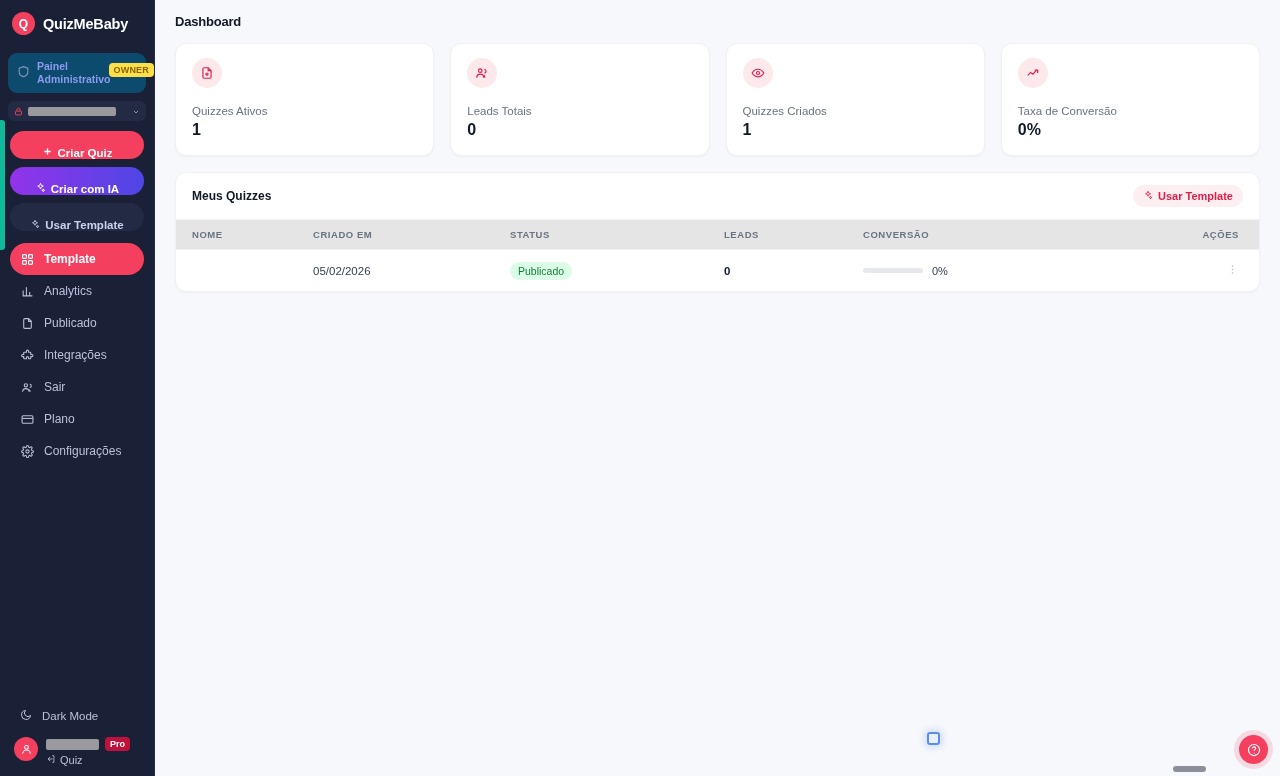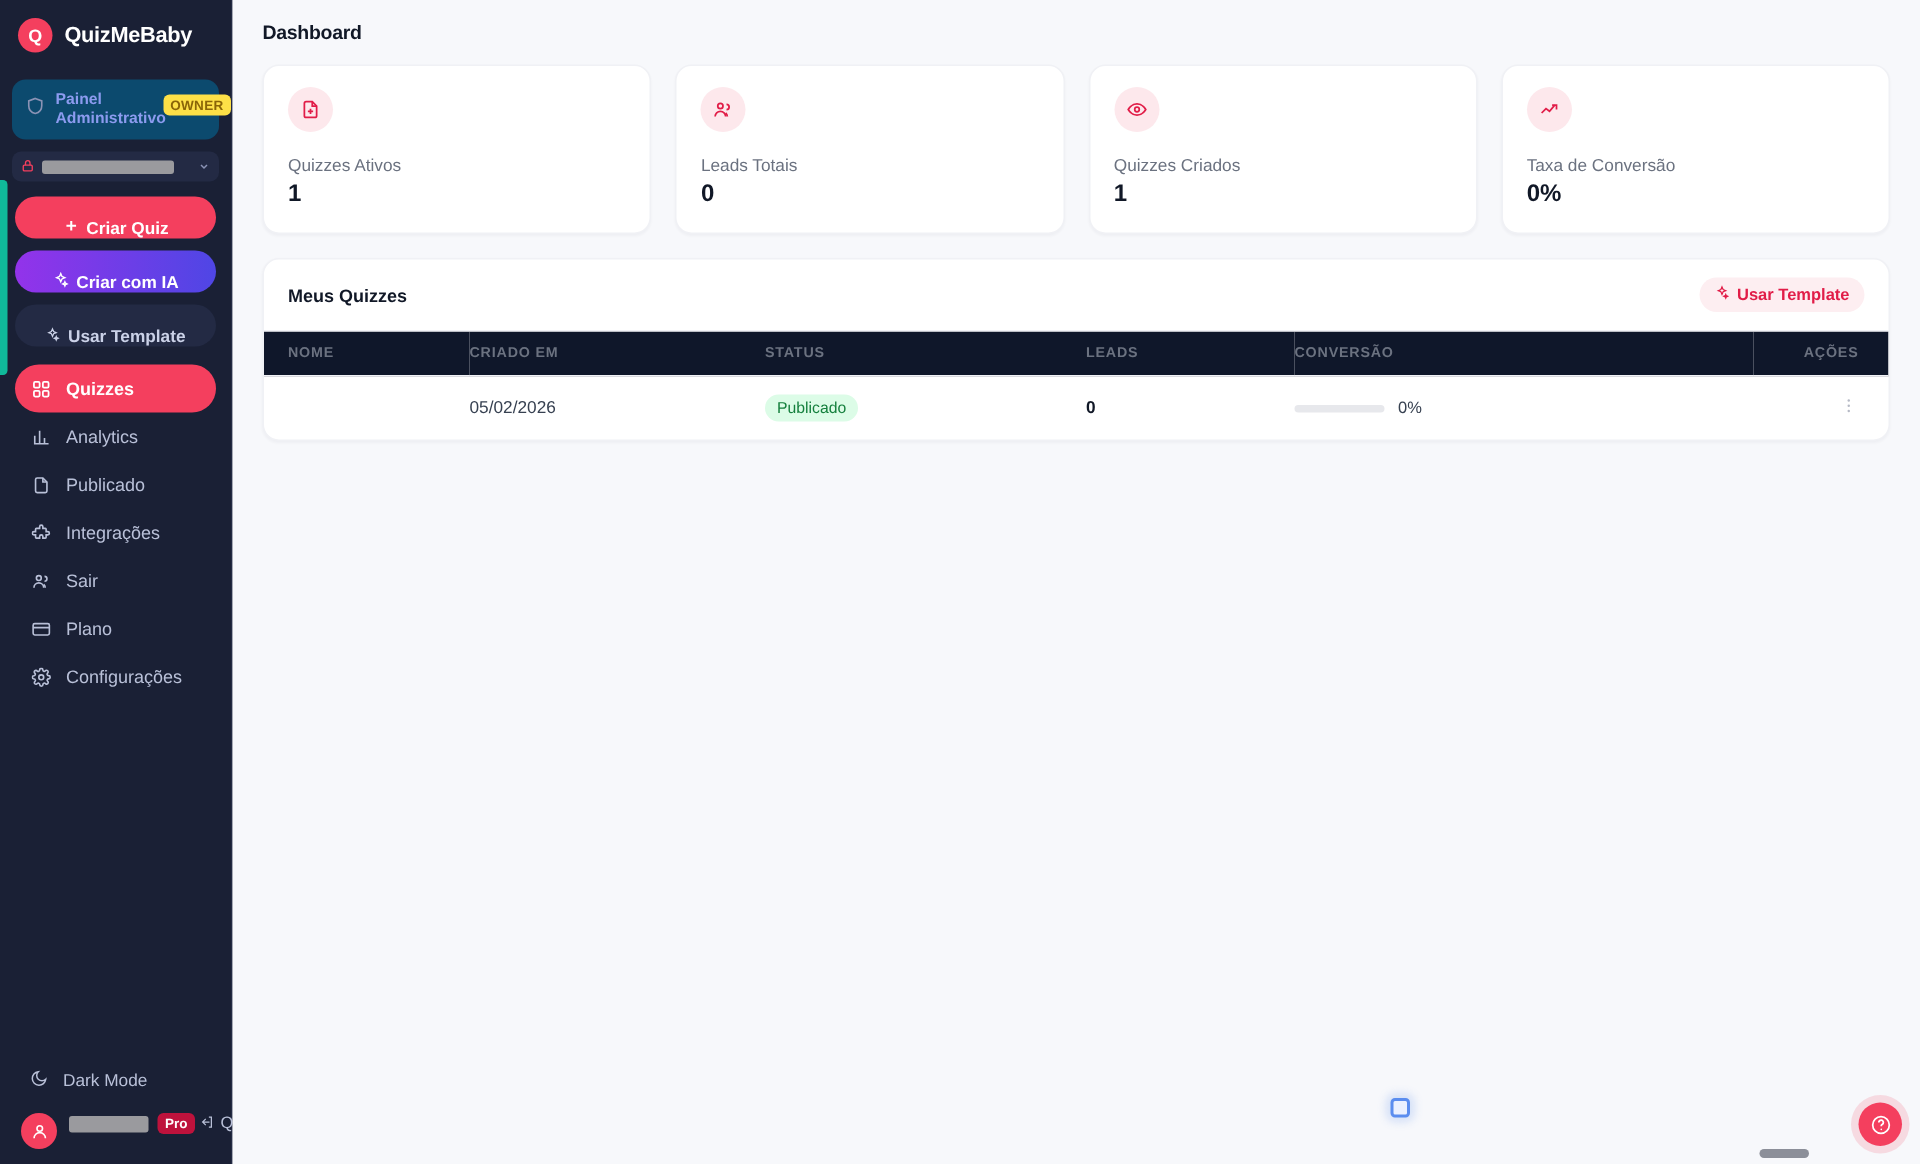--- a/index.html
+++ b/index.html
@@ -102,21 +102,21 @@
   .profile-row {
     display: flex; align-items: flex-start; gap: 8px;
     padding: 0 8px 4px 14px;
   }
   .avatar {
     width: 24px; height: 24px; border-radius: 50%;
     background: #f43f5e; color: #fff;
     display: flex; align-items: center; justify-content: center;
     flex: 0 0 24px;
   }
-  .profile-col { display: flex; flex-direction: row; gap: 3px; flex: 1 1 auto; min-width: 0; }
+  .profile-col { display: flex; flex-direction: column; gap: 3px; flex: 1 1 auto; min-width: 0; }
   .profile-top { display: flex; align-items: center; gap: 6px; }
   .name-redact { width: 53px; height: 11px; background: #9a9a9e; border-radius: 2px; }
   .pro-badge {
     background: #be123c; color: #fff; font-size: 9px; font-weight: bold;
     padding: 2px 5px; border-radius: 4px;
   }
   .logout {
     display: flex; align-items: center; gap: 4px;
     color: #b9c0d8; font-size: 11px; cursor: pointer;
   }
@@ -156,21 +156,21 @@
   .pill-template {
     display: flex; align-items: center; gap: 5px;
     background: #fdeef1; color: #e11d48;
     font-size: 11px; font-weight: bold;
     padding: 5px 10px; border-radius: 12px;
     cursor: pointer; border: none;
   }
 
   table { width: 100%; border-collapse: collapse; }
   thead th {
-    background: #0f172a;
+    background: #e5e5e5;
     font-size: 9.5px; font-weight: bold; color: #6b7280;
     letter-spacing: 0.55px; text-transform: uppercase;
     text-align: left; padding: 9px 0 9px 0;
     border-top: 1px solid #f1f2f6; border-bottom: 1px solid #f1f2f6;
   }
   tbody td { padding: 13px 0; font-size: 11.5px; color: #374151; vertical-align: middle; }
   .c-nome { padding-left: 16px; width: 137px; }
   .c-criado { width: 197px; }
   .c-status { width: 214px; }
   .c-leads { width: 139px; }
@@ -282,21 +282,21 @@
     <nav class="nav">
       <div class="nav-item active">
         <span class="ico">
           <svg width="13" height="13" viewBox="0 0 24 24" fill="none" stroke="currentColor" stroke-width="2.2">
               <rect x="3" y="3" width="7" height="7" rx="1.5"></rect>
               <rect x="14" y="3" width="7" height="7" rx="1.5"></rect>
               <rect x="3" y="14" width="7" height="7" rx="1.5"></rect>
               <rect x="14" y="14" width="7" height="7" rx="1.5"></rect>
             </svg>
         </span>
-        <span>Quizzes</span>
+        <span>Template</span>
       </div>
       <div class="nav-item">
         <span class="ico">
           <svg width="13" height="13" viewBox="0 0 24 24" fill="none" stroke="currentColor" stroke-width="2">
               <path d="M4 20V10M10 20V4M16 20v-7M21 20H3"></path>
             </svg>
         </span>
         <span>Analytics</span>
       </div>
       <div class="nav-item">

